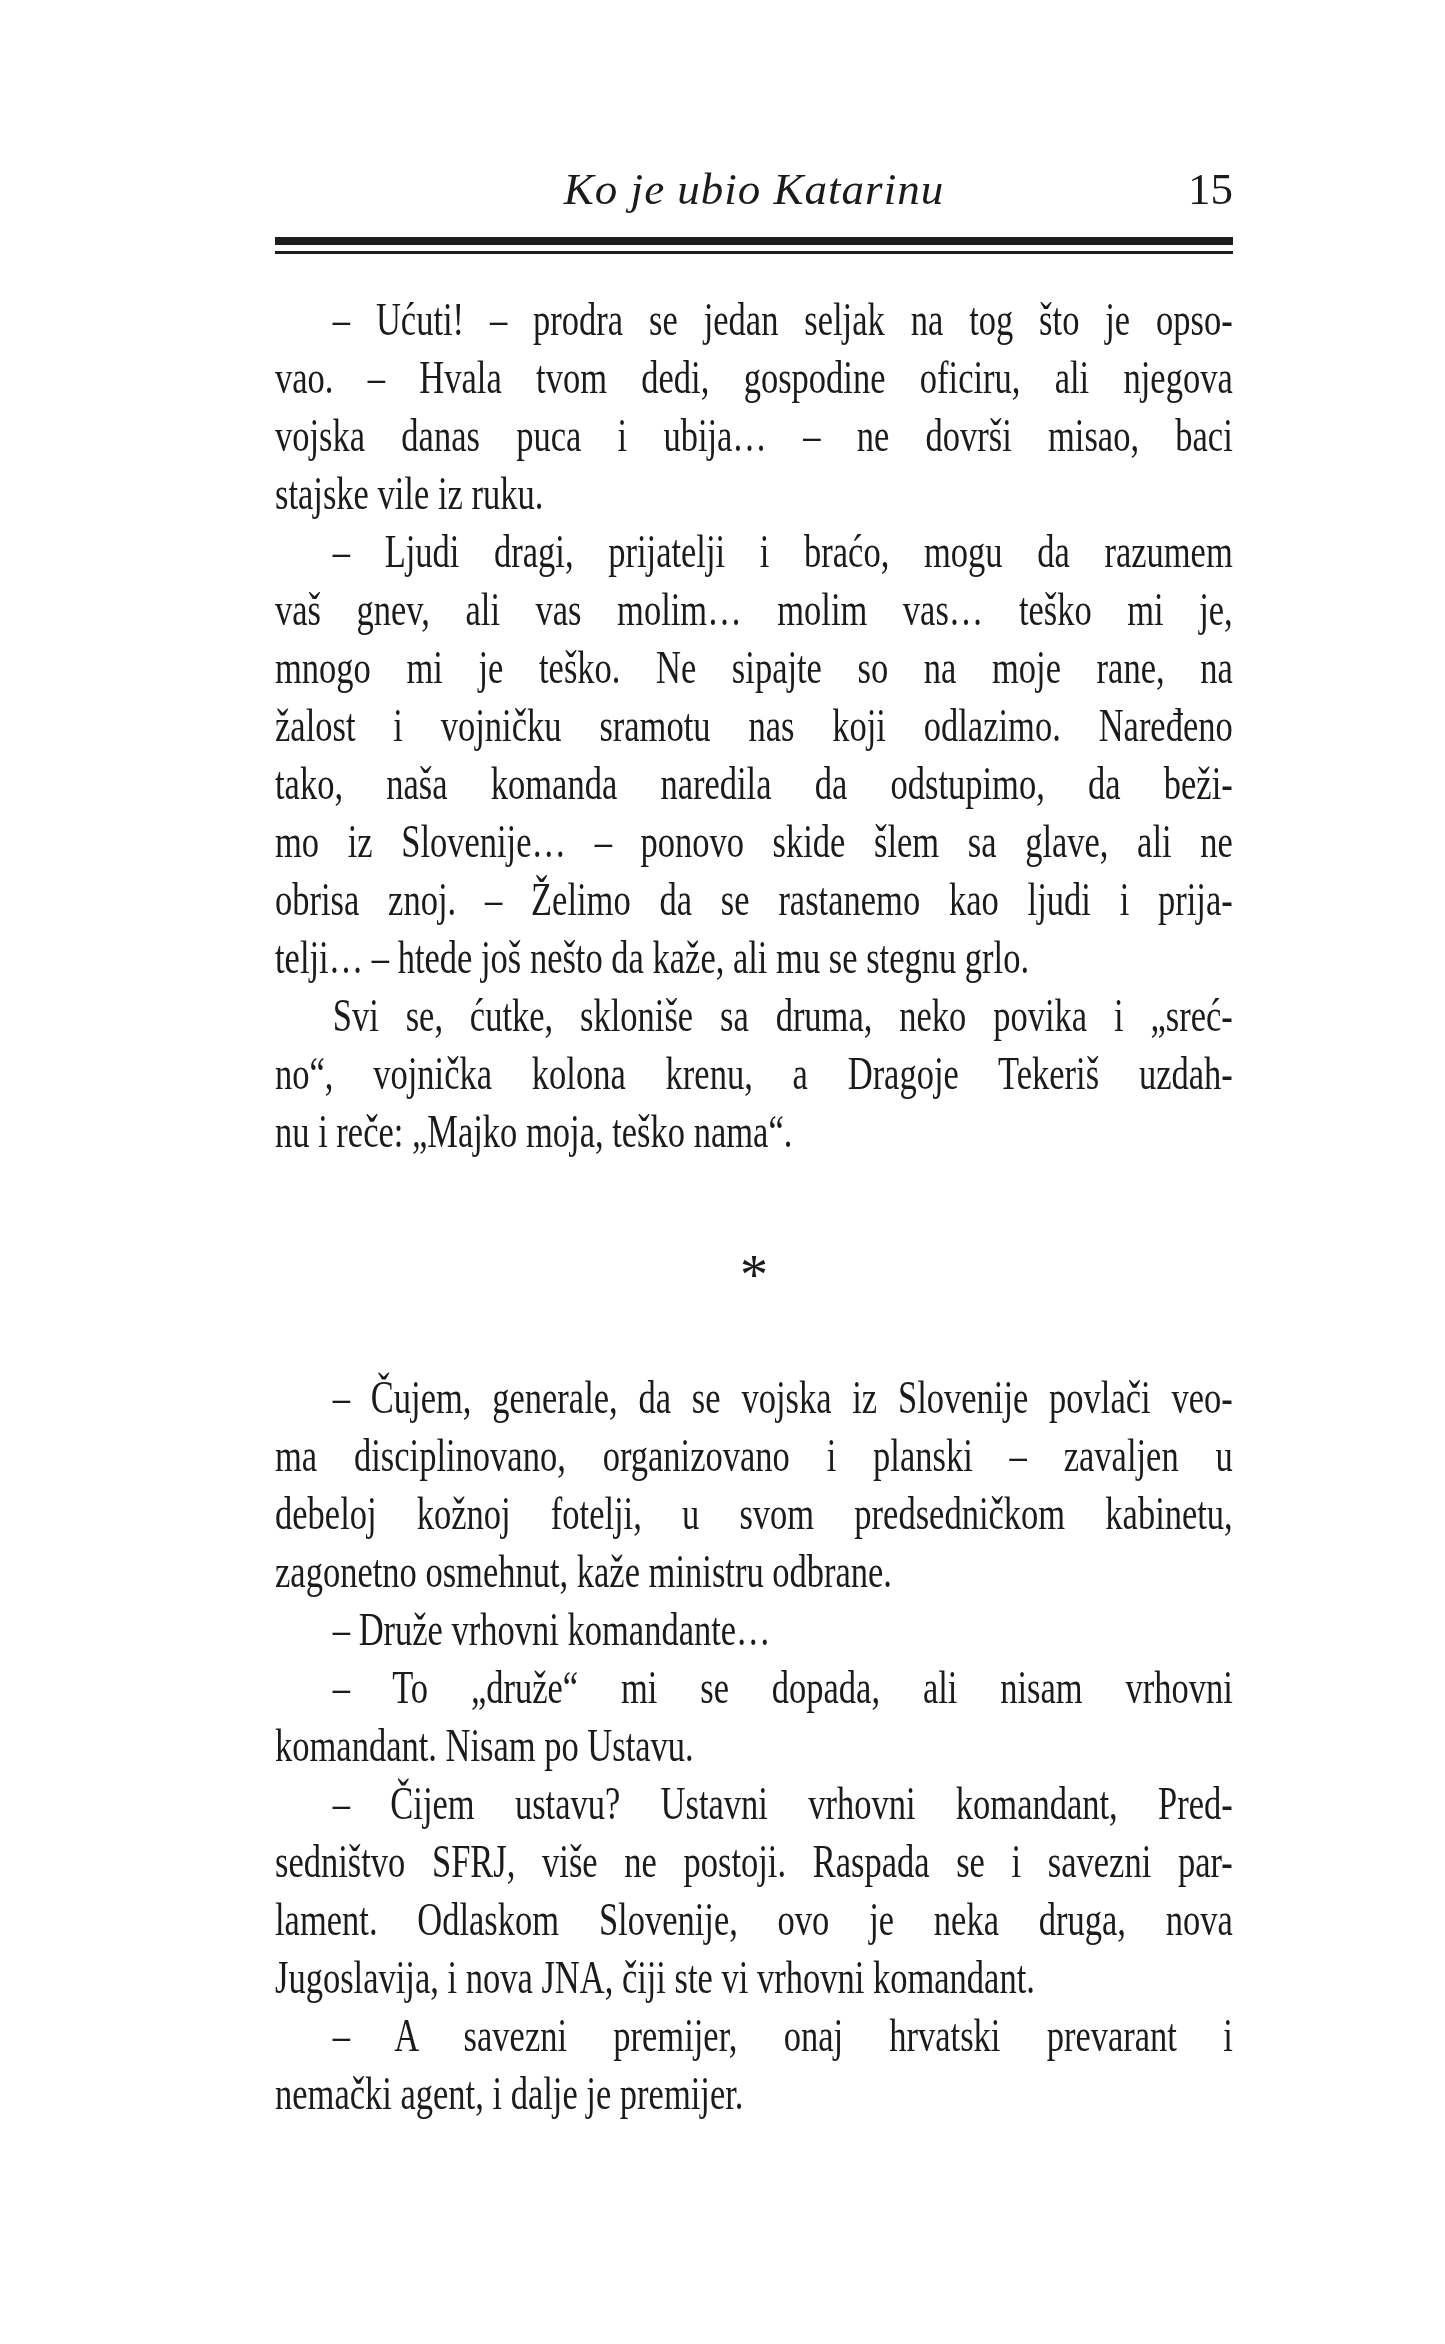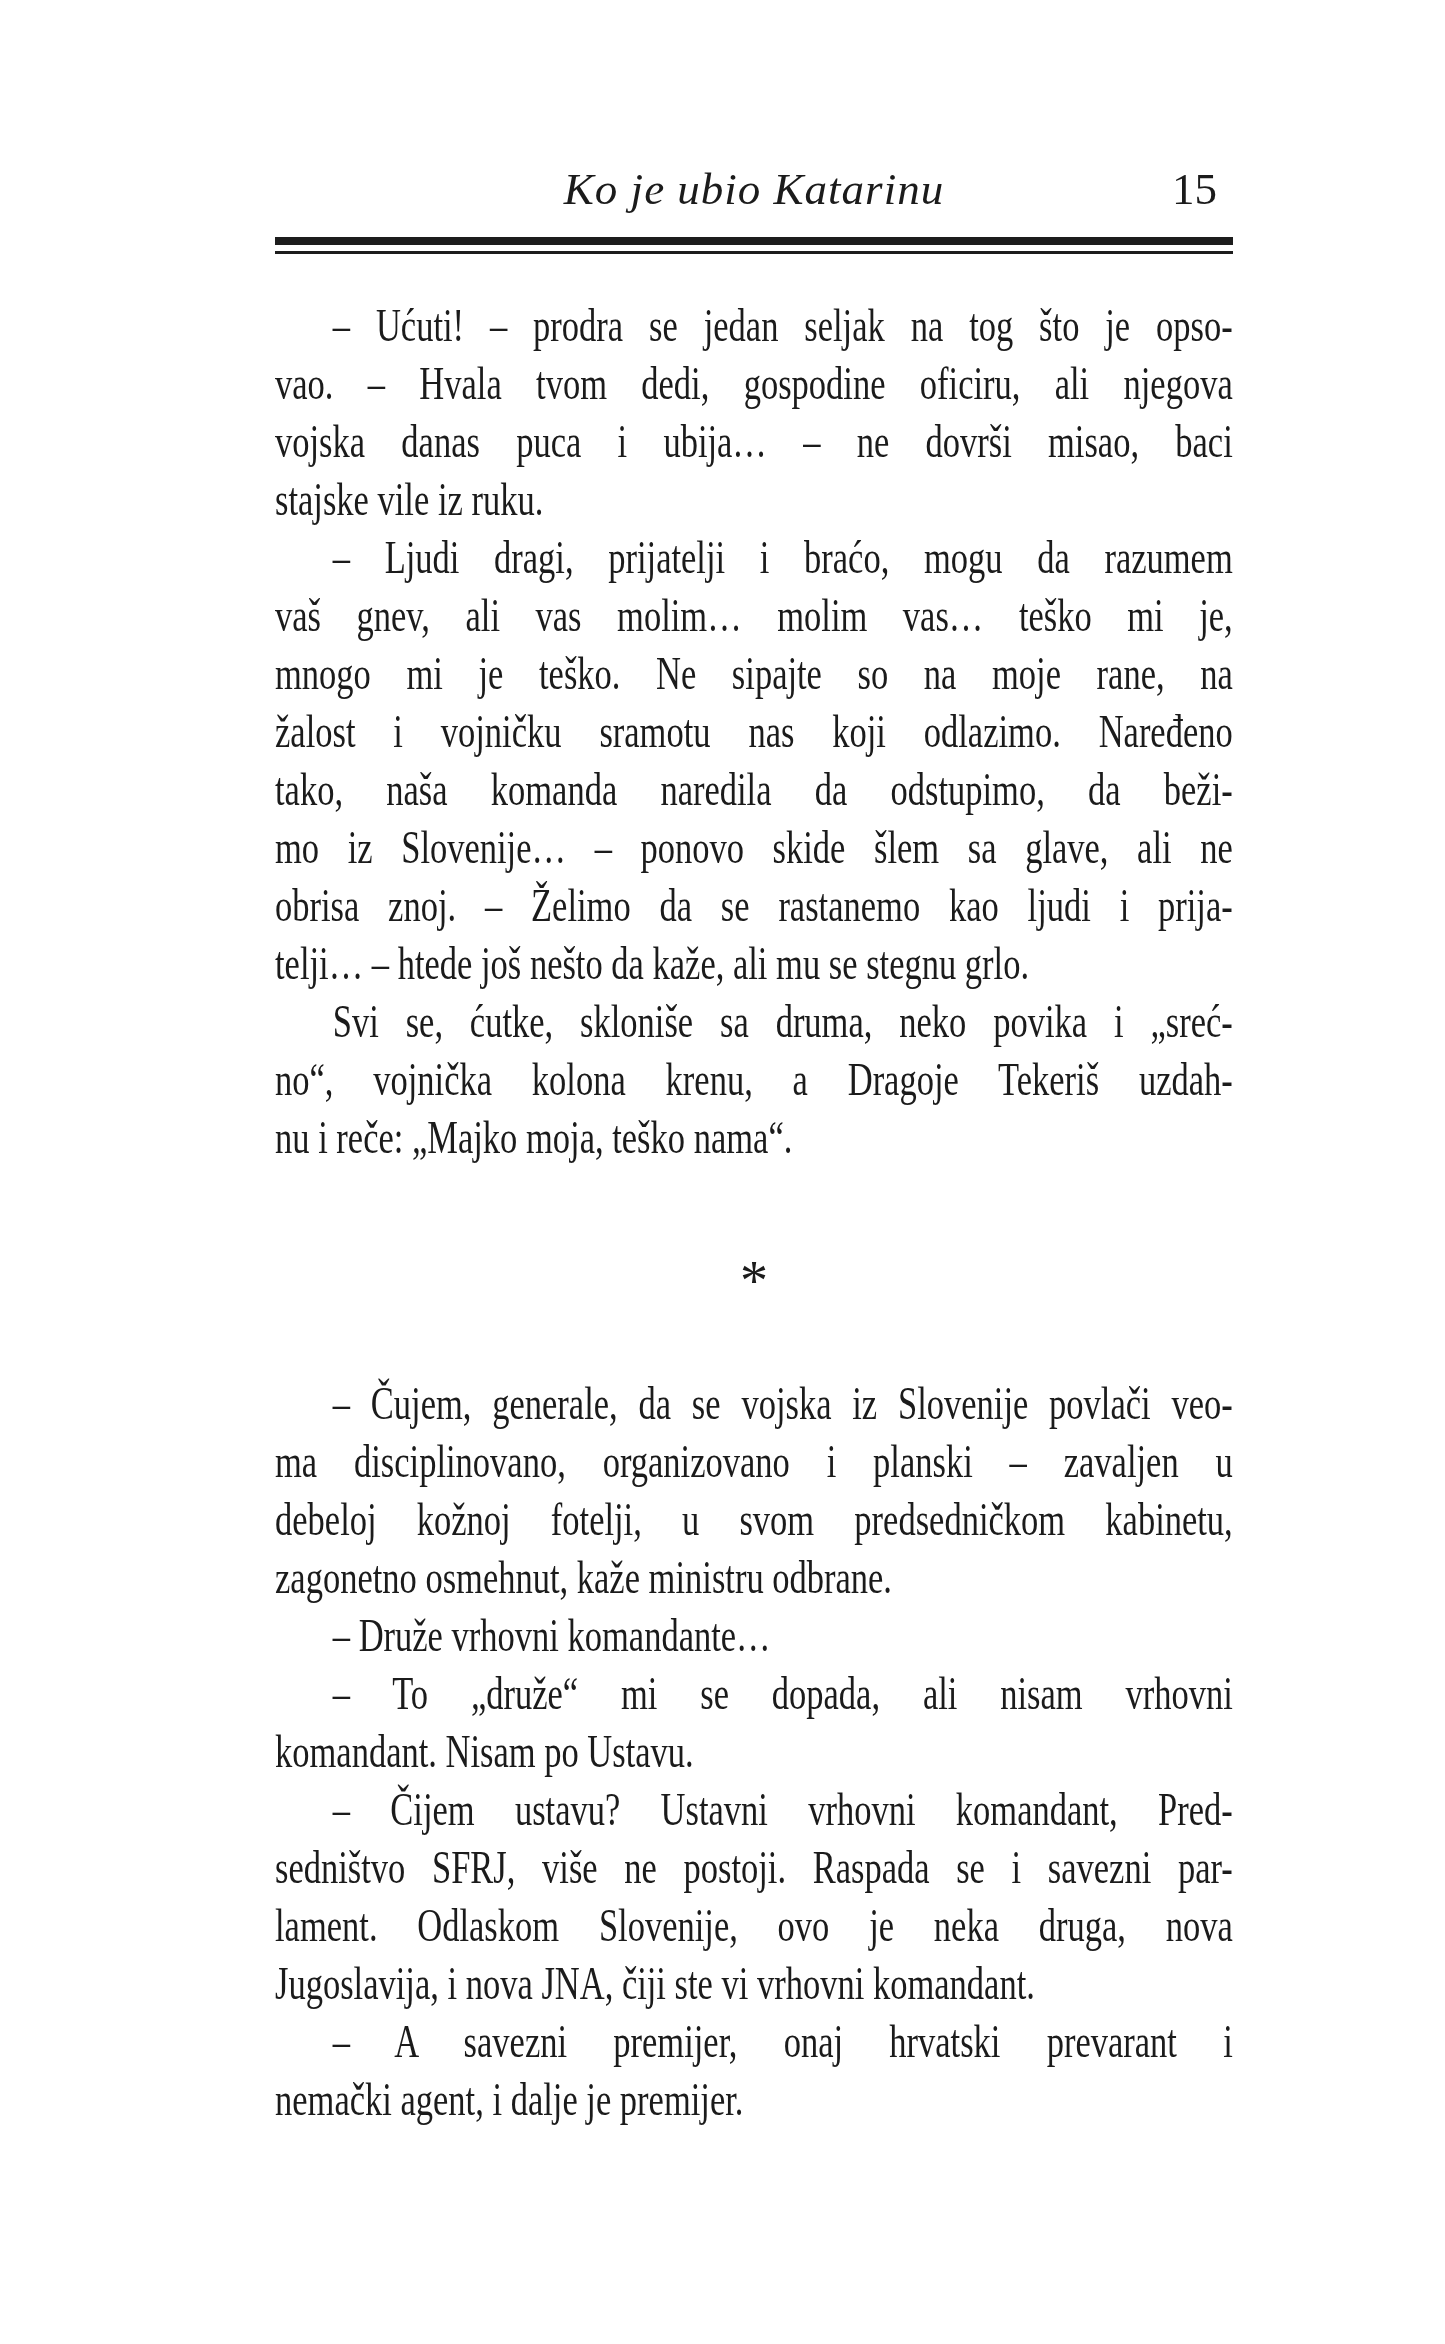--- a/index.html
+++ b/index.html
@@ -31,40 +31,40 @@
   .running-title {
     display: block;
     text-align: center;
     font-style: italic;
     font-size: 45px;
     line-height: 58px;
     letter-spacing: 1px;
   }
   .page-number {
     position: absolute;
-    right: 16px;
+    right: 0;
     top: 0;
     font-size: 45px;
     line-height: 58px;
   }
   
   .double-rule {
     position: absolute;
     left: 275px;
     top: 237px;
     width: 958px;
     height: 6px;
     border-top: 8px solid #1d1d1d;
     border-bottom: 3px solid #1d1d1d;
   }
   
   .body-text {
     position: absolute;
     left: 275px;
-    top: 297px;
+    top: 291px;
     width: 958px;
     font-family: Liberation Serif, serif;
   }
   
   .section {
     width: 1277px;
     transform: scaleX(0.75);
     transform-origin: 0 0;
   }
   .line {

